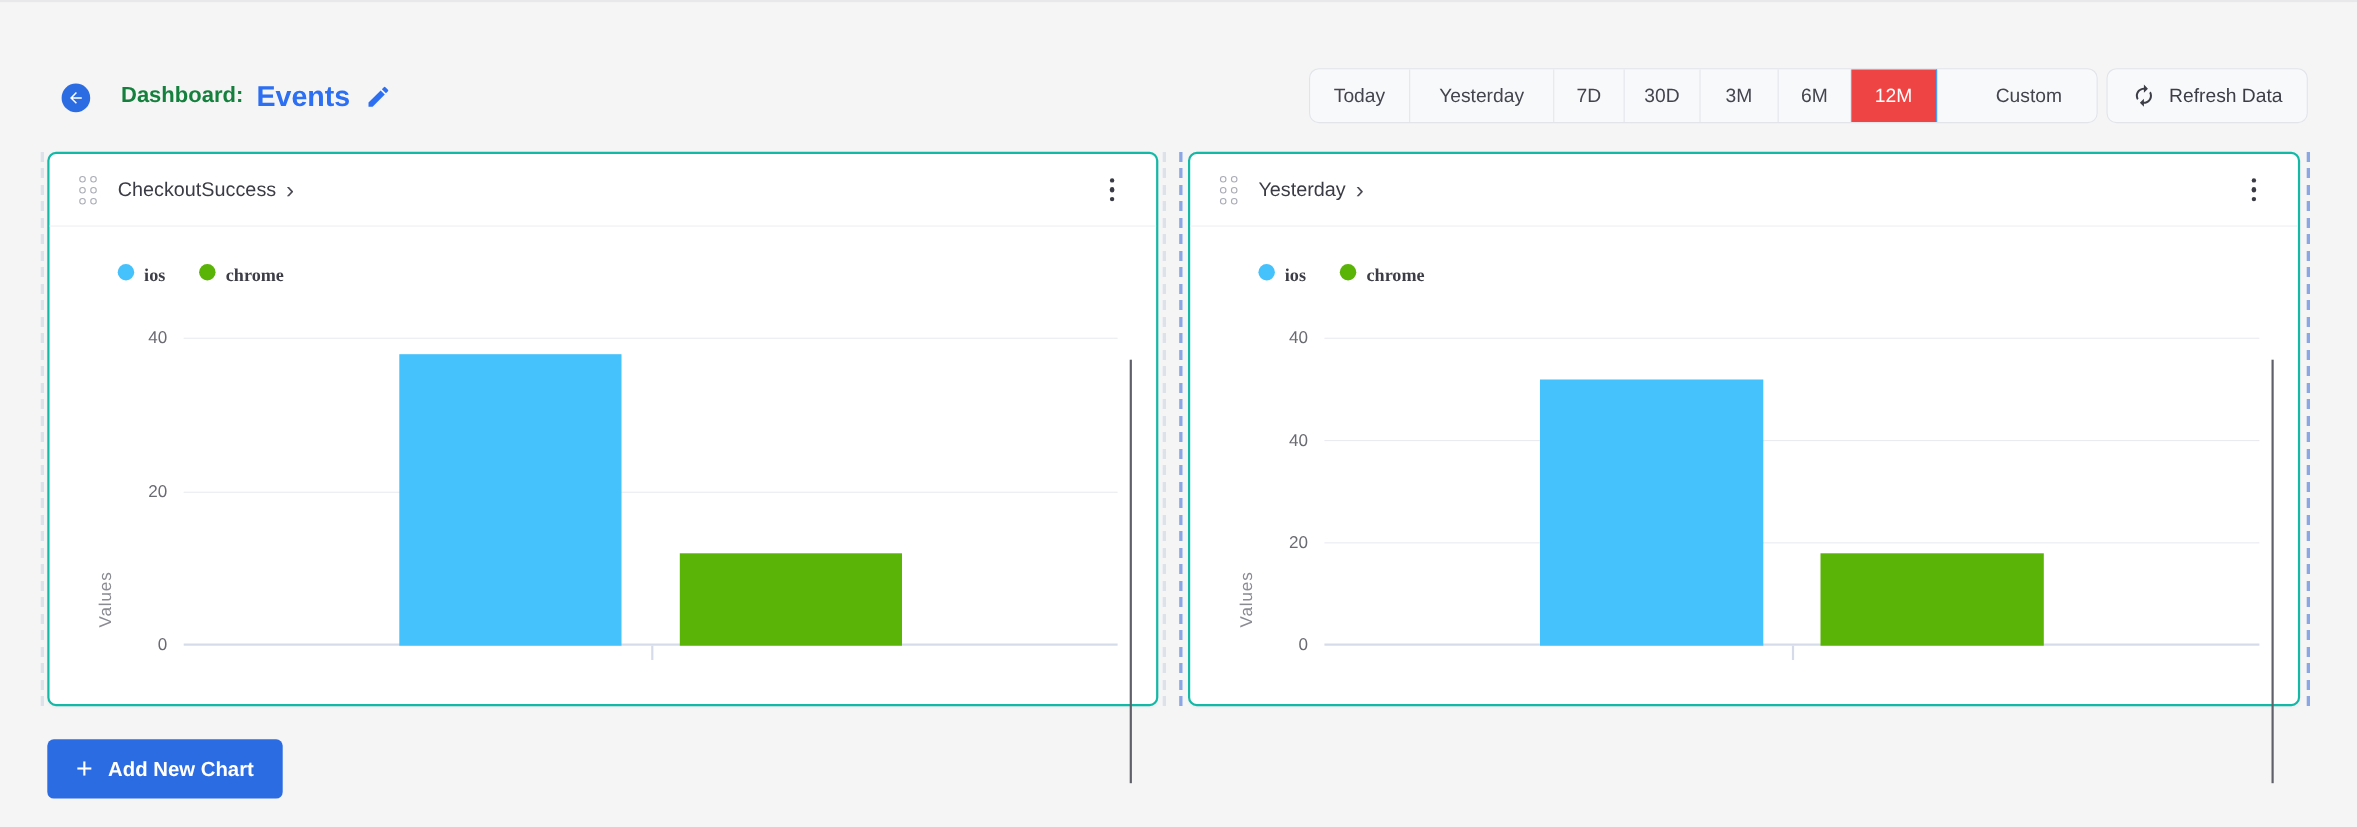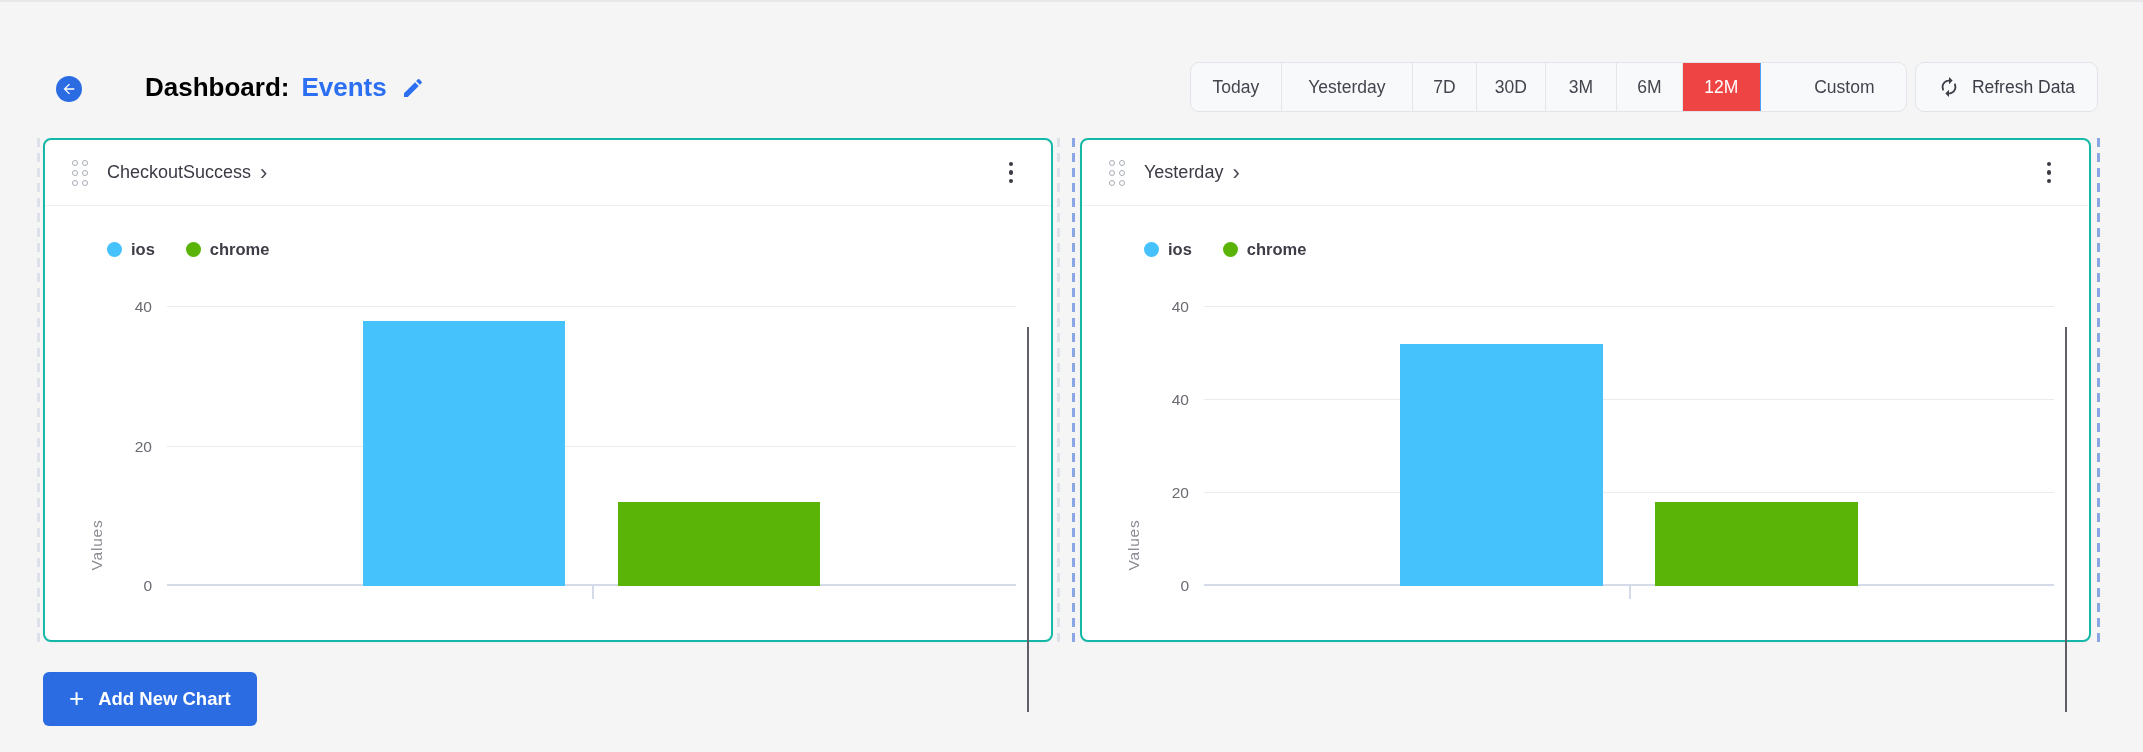--- a/index.html
+++ b/index.html
@@ -15,21 +15,21 @@
 
   
   .topbar { position:absolute; top:62px; left:56px; display:flex; align-items:center; }
   .back-btn {
     width:26px; height:26px; border-radius:50%; border:none; cursor:pointer;
     background:#2c6ce3; color:#fff; display:flex; align-items:center; justify-content:center;
     margin-top:12px;
   }
   .back-btn svg { width:16px; height:16px; fill:#fff; }
   .page-title { display:flex; align-items:center; margin-left:28px; margin-top:10px; }
-  .page-title .t-label { font-size:26px; font-weight:700; color:#000000;margin-left:35px; }
+  .page-title .t-label { font-size:20px; font-weight:700; color:#15803d; }
   .page-title .t-name  { font-size:26px; font-weight:700; color:#2c6ff2; margin-left:12px; }
   .edit-icon { width:24px; height:24px; margin-left:14px; cursor:pointer; }
   .edit-icon svg { width:24px; height:24px; fill:#2c6ff2; transform:rotate(0deg); }
 
   
   .controls { position:absolute; top:62px; right:45px; display:flex; align-items:center; height:50px; }
   .seg-group {
     display:flex; align-items:stretch; height:50px;
     background:#f8f9fb; border:1px solid #e2e4ea; border-radius:9px; overflow:hidden;
   }
@@ -66,21 +66,21 @@
   .drag-handle { display:grid; grid-template-columns:repeat(2,6px); grid-auto-rows:6px; gap:4px; cursor:grab; }
   .drag-handle i { width:6px; height:6px; border:1.6px solid #a9acb6; border-radius:50%; display:block; }
   .card-title-wrap { display:flex; align-items:center; margin-left:19px; cursor:pointer; }
   .card-title { font-size:18px; font-weight:500; color:#3b3b45; }
   .chev { font-size:22px; color:#4a4a54; margin-left:9px; line-height:1; font-weight:400; }
   .kebab { margin-left:auto; display:flex; flex-direction:column; gap:4px; cursor:pointer; background:none; border:none; padding:4px; }
   .kebab i { width:4.5px; height:4.5px; border-radius:50%; background:#3a3a44; display:block; }
 
   .card-body { position:relative; height:437px; }
   .legend { display:flex; align-items:center; gap:31px; margin:34px 0 0 62px; }
-  .legend-item { display:flex; align-items:center; gap:9px; cursor:pointer; }
+  .legend-item { display:flex; align-items:flex-start; gap:9px; cursor:pointer;font-family:Liberation Serif, serif; }
   .legend-dot { width:15px; height:15px; border-radius:50%; }
   .legend-label { font-size:16.5px; font-weight:700; color:#3d3d47; }
 
   .plot { position:relative; height:279px; margin:48px 35px 0 122px; }
   .gridline { position:absolute; left:0; right:0; height:1px; background:#eaebef; }
   .gridline.baseline { height:2px; background:#d6dbea; }
   .ytick {
     position:absolute; right:calc(100% + 15px); width:60px; text-align:right;
     font-family:Liberation Sans, sans-serif; font-size:15.5px; color:#6a6a72;
     transform:translateY(50%);

